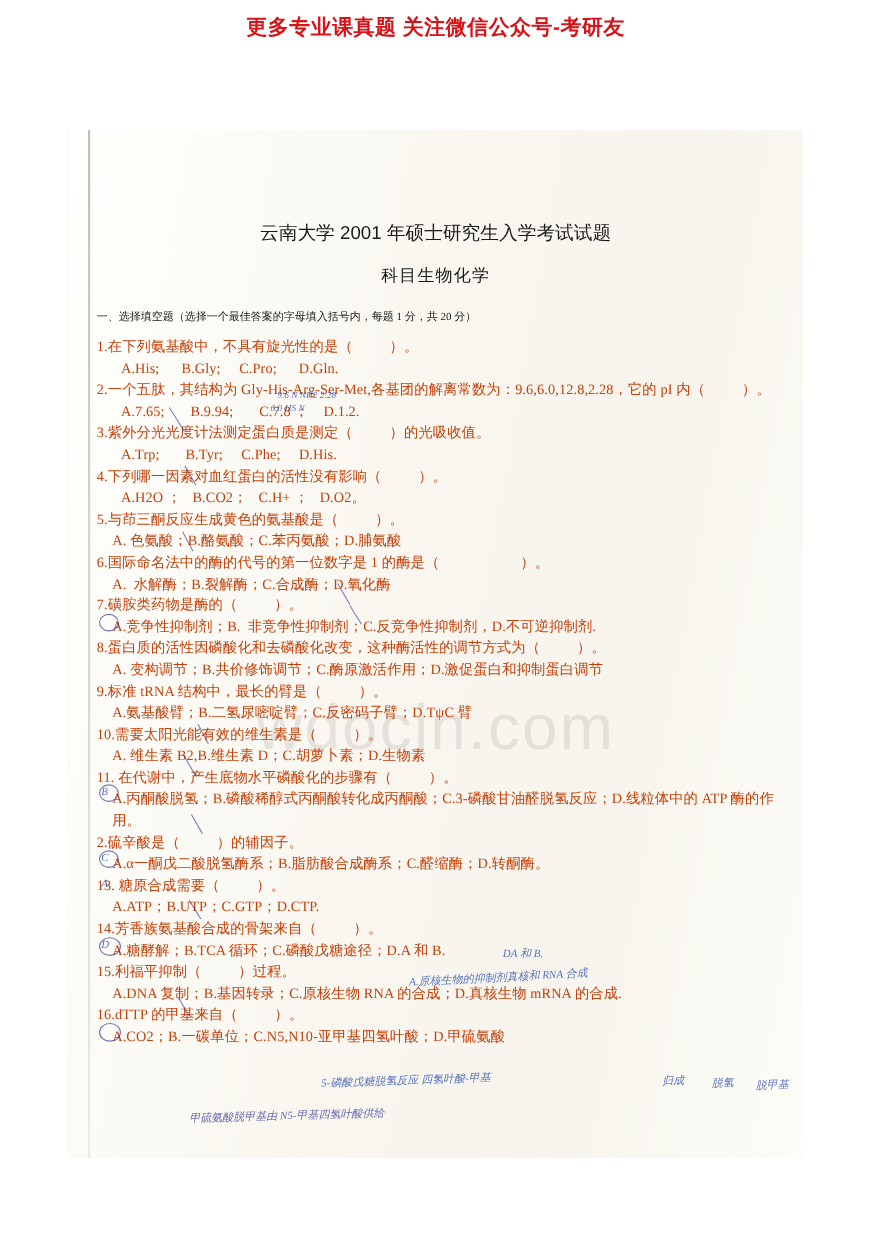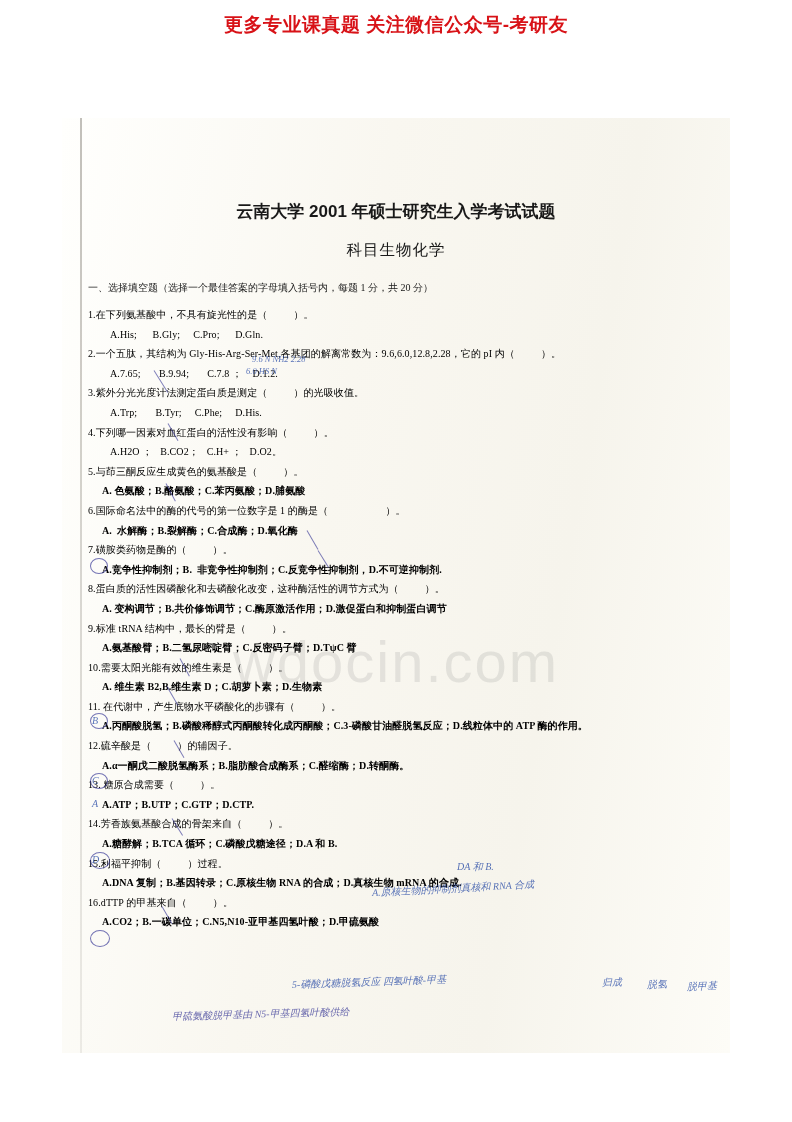--- a/index.html
+++ b/index.html
@@ -81,21 +81,21 @@
     white-space: nowrap;
     pointer-events: none;
   }
   .doc-title {
     position: absolute;
     top: 82px;
     left: 0;
     width: 668px;
     text-align: center;
     font-size: 17px;
-    font-weight: bold;
+    font-weight: normal;
     color: #1b1b1b;
     font-family: "Liberation Sans", sans-serif;
   }
   .subject {
     position: absolute;
     top: 122px;
     left: 0;
     width: 668px;
     text-align: center;
     font-size: 15.5px;
@@ -111,28 +111,28 @@
     font-size: 10px;
     color: #1b1b1b;
   }
   .lines {
     position: absolute;
     top: 187px;
     left: 26px;
     width: 626px;
   }
   .ln {
-    font-size: 10px;
+    font-size: 13px;
     line-height: 19.6px;
-    color: #000000;
+    color: #c2410c;
     white-space: pre-wrap;
     letter-spacing: 0.1px;
   }
   .ln.ind  { padding-left: 22px; }
-  .ln.ind2 { padding-left: 14px; font-weight: bold; }
+  .ln.ind2 { padding-left: 14px; }
   
   .hw {
     position: absolute;
     color: #1a3fa0;
     font-family: "Liberation Serif", serif;
     font-style: italic;
     opacity: 0.72;
     white-space: nowrap;
     transform-origin: left center;
     pointer-events: none;
@@ -213,21 +213,21 @@
 
         <div class="ln">9.标准 tRNA 结构中，最长的臂是（          ）。</div>
         <div class="ln ind2">A.氨基酸臂；B.二氢尿嘧啶臂；C.反密码子臂；D.TψC 臂</div>
 
         <div class="ln">10.需要太阳光能有效的维生素是（          ）。</div>
         <div class="ln ind2">A. 维生素 B2,B.维生素 D；C.胡萝卜素；D.生物素</div>
 
         <div class="ln">11. 在代谢中，产生底物水平磷酸化的步骤有（          ）。</div>
         <div class="ln ind2">A.丙酮酸脱氢；B.磷酸稀醇式丙酮酸转化成丙酮酸；C.3-磷酸甘油醛脱氢反应；D.线粒体中的 ATP 酶的作用。</div>
 
-        <div class="ln">12.硫辛酸是（          ）的辅因子。</div>
+        <div class="ln">2.硫辛酸是（          ）的辅因子。</div>
         <div class="ln ind2">A.α一酮戊二酸脱氢酶系；B.脂肪酸合成酶系；C.醛缩酶；D.转酮酶。</div>
 
         <div class="ln">13. 糖原合成需要（          ）。</div>
         <div class="ln ind2">A.ATP；B.UTP；C.GTP；D.CTP.</div>
 
         <div class="ln">14.芳香族氨基酸合成的骨架来自（          ）。</div>
         <div class="ln ind2">A.糖酵解；B.TCA 循环；C.磷酸戊糖途径；D.A 和 B.</div>
 
         <div class="ln">15.利福平抑制（          ）过程。</div>
         <div class="ln ind2">A.DNA 复制；B.基因转录；C.原核生物 RNA 的合成；D.真核生物 mRNA 的合成.</div>

